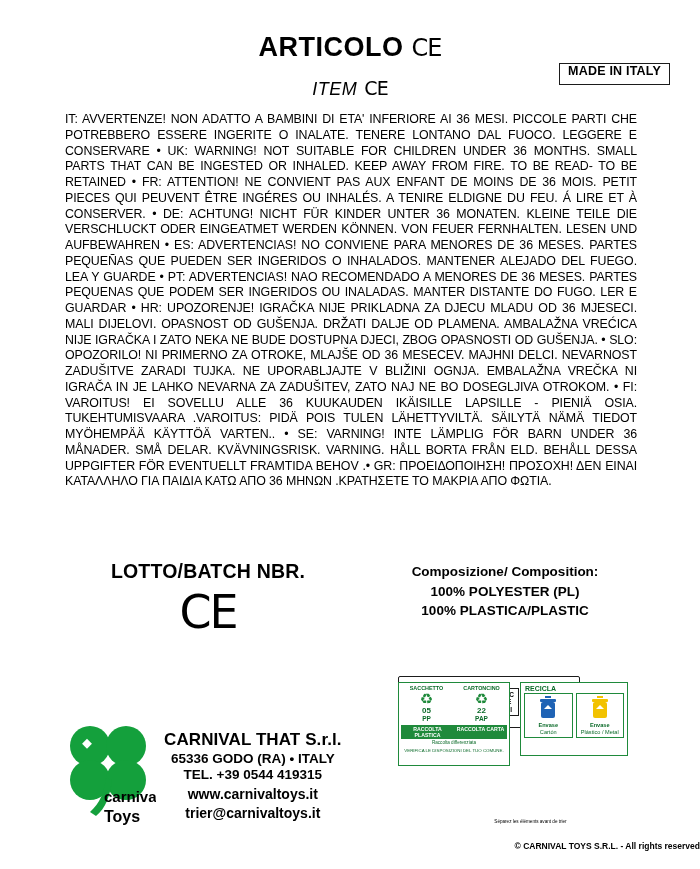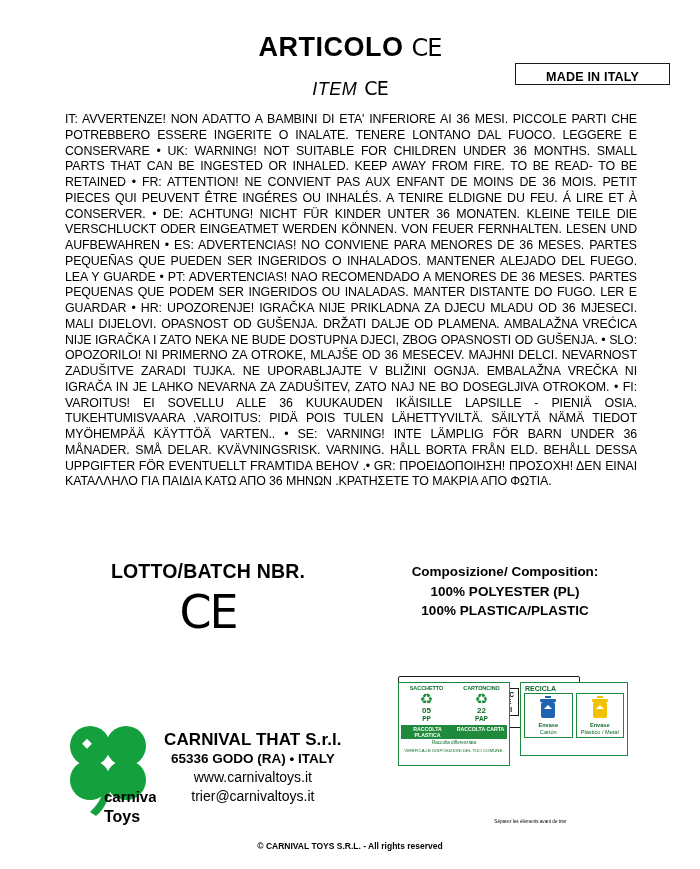--- a/index.html
+++ b/index.html
@@ -57,24 +57,25 @@
   }
   .ce-big { font-size: 24px; }
   .ce-small { font-size: 19px; }
 
   
   .made-wrap {
     position: absolute;
     top: 63px;
     right: 30px;
     display: flex;
-    align-items: flex-end;
+    align-items: flex-start;
     height: 20px;
     border: 1px solid #1b1b1b;
     overflow: hidden;
+    flex-direction: column;
   }
   .flag-green { width: 22px; background: #009246; }
   .flag-red   { width: 22px; background: #ce2b37; }
   .made-label {
     background: #ffffff;
     color: #000000;
     font-size: 12.5px;
     font-weight: bold;
     padding: 0 8px;
     display: flex;
@@ -152,21 +153,21 @@
     font-size: 17px;
     font-weight: bold;
     letter-spacing: 0.1px;
   }
   .company-line {
     font-size: 13.5px;
     font-weight: bold;
   }
   .company-web {
     font-size: 14px;
-    font-weight: normal;
+    font-weight: bold;
     margin-top: 2px;
   }
 
   
   .recycle-area {
     position: absolute;
     top: 676px;
     left: 398px;
     width: 265px;
     height: 150px;
@@ -297,21 +298,21 @@
     text-align: center;
     font-size: 4.6px;
   }
 
   
   .footer {
     position: absolute;
     bottom: 18px;
     left: 0;
     width: 100%;
-    text-align: center;
+    text-align: right;
     font-size: 8.5px;
     font-weight: bold;
   }
 </style>
 </head>
 <body>
 
 <div class="page">
 
   <div class="header">
@@ -357,20 +358,21 @@
         <g fill="#ffffff">
           <rect x="24" y="22" width="7" height="7" transform="rotate(45 27 25)"></rect>
         </g>
         <text x="44" y="84" font-family="Liberation Sans, sans-serif" font-size="15" font-weight="bold" fill="#000000">carnival</text>
         <text x="44" y="104" font-family="Liberation Sans, sans-serif" font-size="16" font-weight="bold" fill="#000000">Toys</text>
       </svg>
     </div>
     <div class="company-text">
       <div class="company-name">CARNIVAL THAT S.r.l.</div>
       <div class="company-line">65336 GODO (RA) • ITALY</div>
+      <div class="company-line">TEL. +39 0544 419315</div>
       <div class="company-web">www.carnivaltoys.it</div>
       <div class="company-web">trier@carnivaltoys.it</div>
     </div>
   </div>
 
   <div class="recycle-area">
 
     <div class="rec-box sacchetto-box">
       <div class="sacchetto-head">
         <div>SACCHETTO</div>

